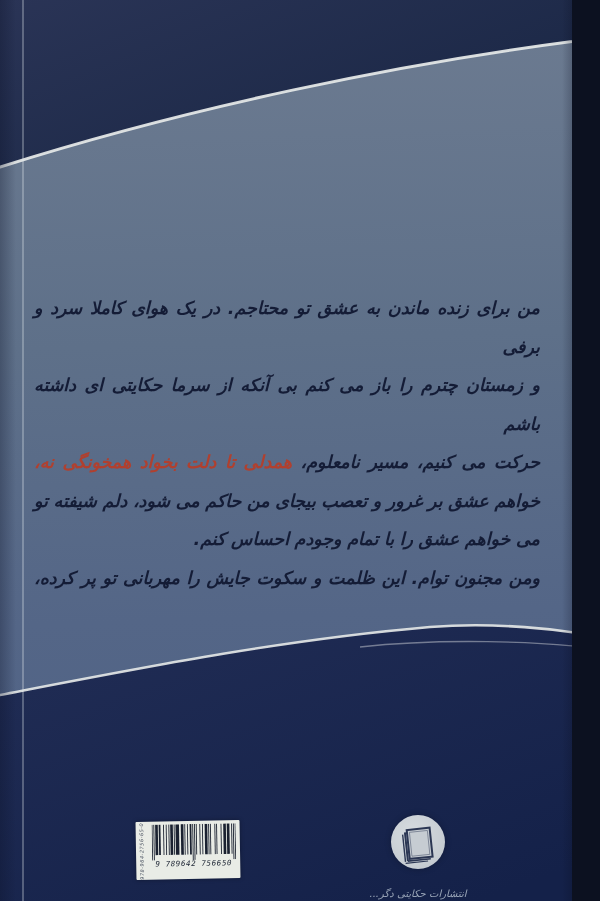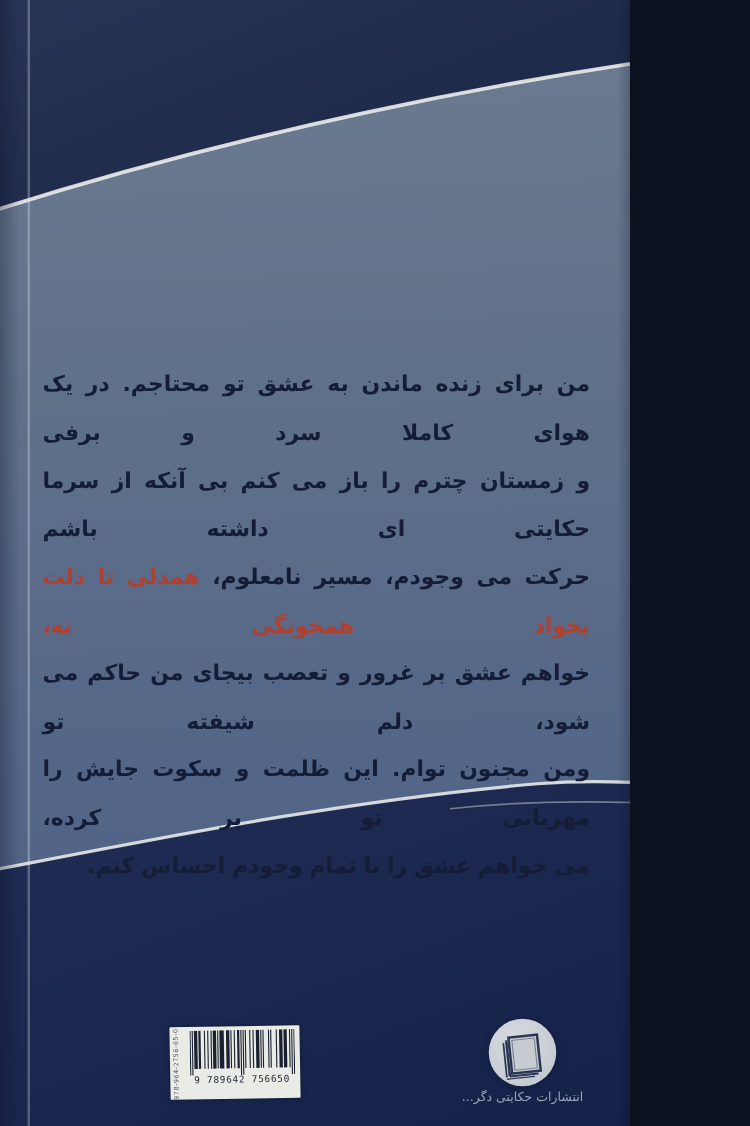--- a/index.html
+++ b/index.html
@@ -1,19 +1,20 @@
 <!DOCTYPE html>
 <html lang="fa" style="--text-color: #141c36; --em-color: #b0402f; --publisher-color: #9aa6b8; --logo-circle: #c6ccd2; --barcode-bg: #e9ece6;"><head>
 <meta charset="utf-8">
 <style>
   html,body{margin:0;padding:0;background:#0c1120;}
   .cover{
-    position:relative;width:504px;height:901px;overflow:hidden;
+    position:relative;width:572px;height:901px;overflow:hidden;
     background:linear-gradient(178deg,#6b7a90 6%,#5e7089 38%,#546687 68%,#4d6084 100%);
     font-family:"DejaVu Sans",sans-serif;
+    font-style:italic;
   }
   .bg-waves{position:absolute;inset:0;display:block;}
   .spine-shadow{position:absolute;left:0;top:0;bottom:0;width:16px;
     background:linear-gradient(90deg,rgba(10,16,38,.30),rgba(10,16,38,0));pointer-events:none;}
   .spine-line{position:absolute;left:22px;top:0;bottom:0;width:2px;
     background:rgba(228,234,240,.30);pointer-events:none;}
   .right-edge{position:absolute;right:0;top:0;bottom:0;width:10px;
     background:linear-gradient(270deg,rgba(8,12,30,.22),rgba(8,12,30,0));pointer-events:none;}
 
   .text-block{
@@ -44,21 +45,21 @@
   }
 
   .publisher{position:absolute;left:358px;top:815px;width:120px;text-align:center;}
   .logo-circle{
     width:54px;height:54px;border-radius:50%;margin:0 auto;
     background:radial-gradient(circle at 40% 35%,#d6dbdf,var(--logo-circle,#c6ccd2) 70%,#b9c0c7);
     display:flex;align-items:center;justify-content:center;
     box-shadow:0 0 6px rgba(0,0,0,.25);
   }
   .publisher-name{
-    margin-top:3px;font-size:10px;line-height:13px;direction:rtl;
+    margin-top:18px;font-size:10px;line-height:13px;direction:rtl;
     color:var(--publisher-color,#9aa6b8);white-space:nowrap;
   }
 </style>
 </head>
 <body>
 
 <div class="cover">
 
   <svg class="bg-waves" width="600" height="901" viewBox="0 0 600 901" aria-hidden="true">
     <defs>
@@ -78,24 +79,24 @@
     <path d="M360,647 C440,638 540,641 600,649" stroke="#dfe3e4" stroke-width="1.4" fill="none" opacity="0.45"></path>
   </svg>
 
   <div class="spine-shadow"></div>
   <div class="spine-line"></div>
   <div class="right-edge"></div>
 
   <div id="text-block" class="text-block">
       <div class="line"><span>من برای زنده ماندن به عشق تو محتاجم. در یک هوای کاملا سرد و برفی</span></div>
       <div class="line"><span>و زمستان چترم را باز می کنم بی آنکه از سرما حکایتی ای داشته باشم</span></div>
-      <div class="line"><span>حرکت می وجودم، مسیر نامعلوم، </span><span class="em">همدلی تا دلت بخواد همخونگی نه،</span></div>
+      <div class="line"><span>حرکت می کنیم، مسیر نامعلوم، </span><span class="em">همدلی تا دلت بخواد همخونگی نه،</span></div>
       <div class="line"><span>خواهم عشق بر غرور و تعصب بیجای من حاکم می شود، دلم شیفته تو</span></div>
+      <div class="line last"><span>می خواهم عشق را با تمام وجودم احساس کنم.</span></div>
       <div class="line"><span>ومن مجنون توام. این ظلمت و سکوت جایش را مهربانی تو پر کرده،</span></div>
-      <div class="line last"><span>می خواهم عشق را با تمام وجودم احساس کنم.</span></div>
     </div>
 
   <div class="barcode-box">
     <div class="isbn-vert">978-964-2756-65-0</div>
     <div class="barcode-main">
       <svg id="barcode-bars" width="84" height="36" viewBox="0 0 95 40" preserveAspectRatio="none">
           <rect x="0" y="0" width="1" height="40" fill="#1a2130"></rect>
           <rect x="2" y="0" width="1" height="40" fill="#1a2130"></rect>
           <rect x="4" y="0" width="3" height="34" fill="#1a2130"></rect>
           <rect x="8" y="0" width="2" height="34" fill="#1a2130"></rect>

